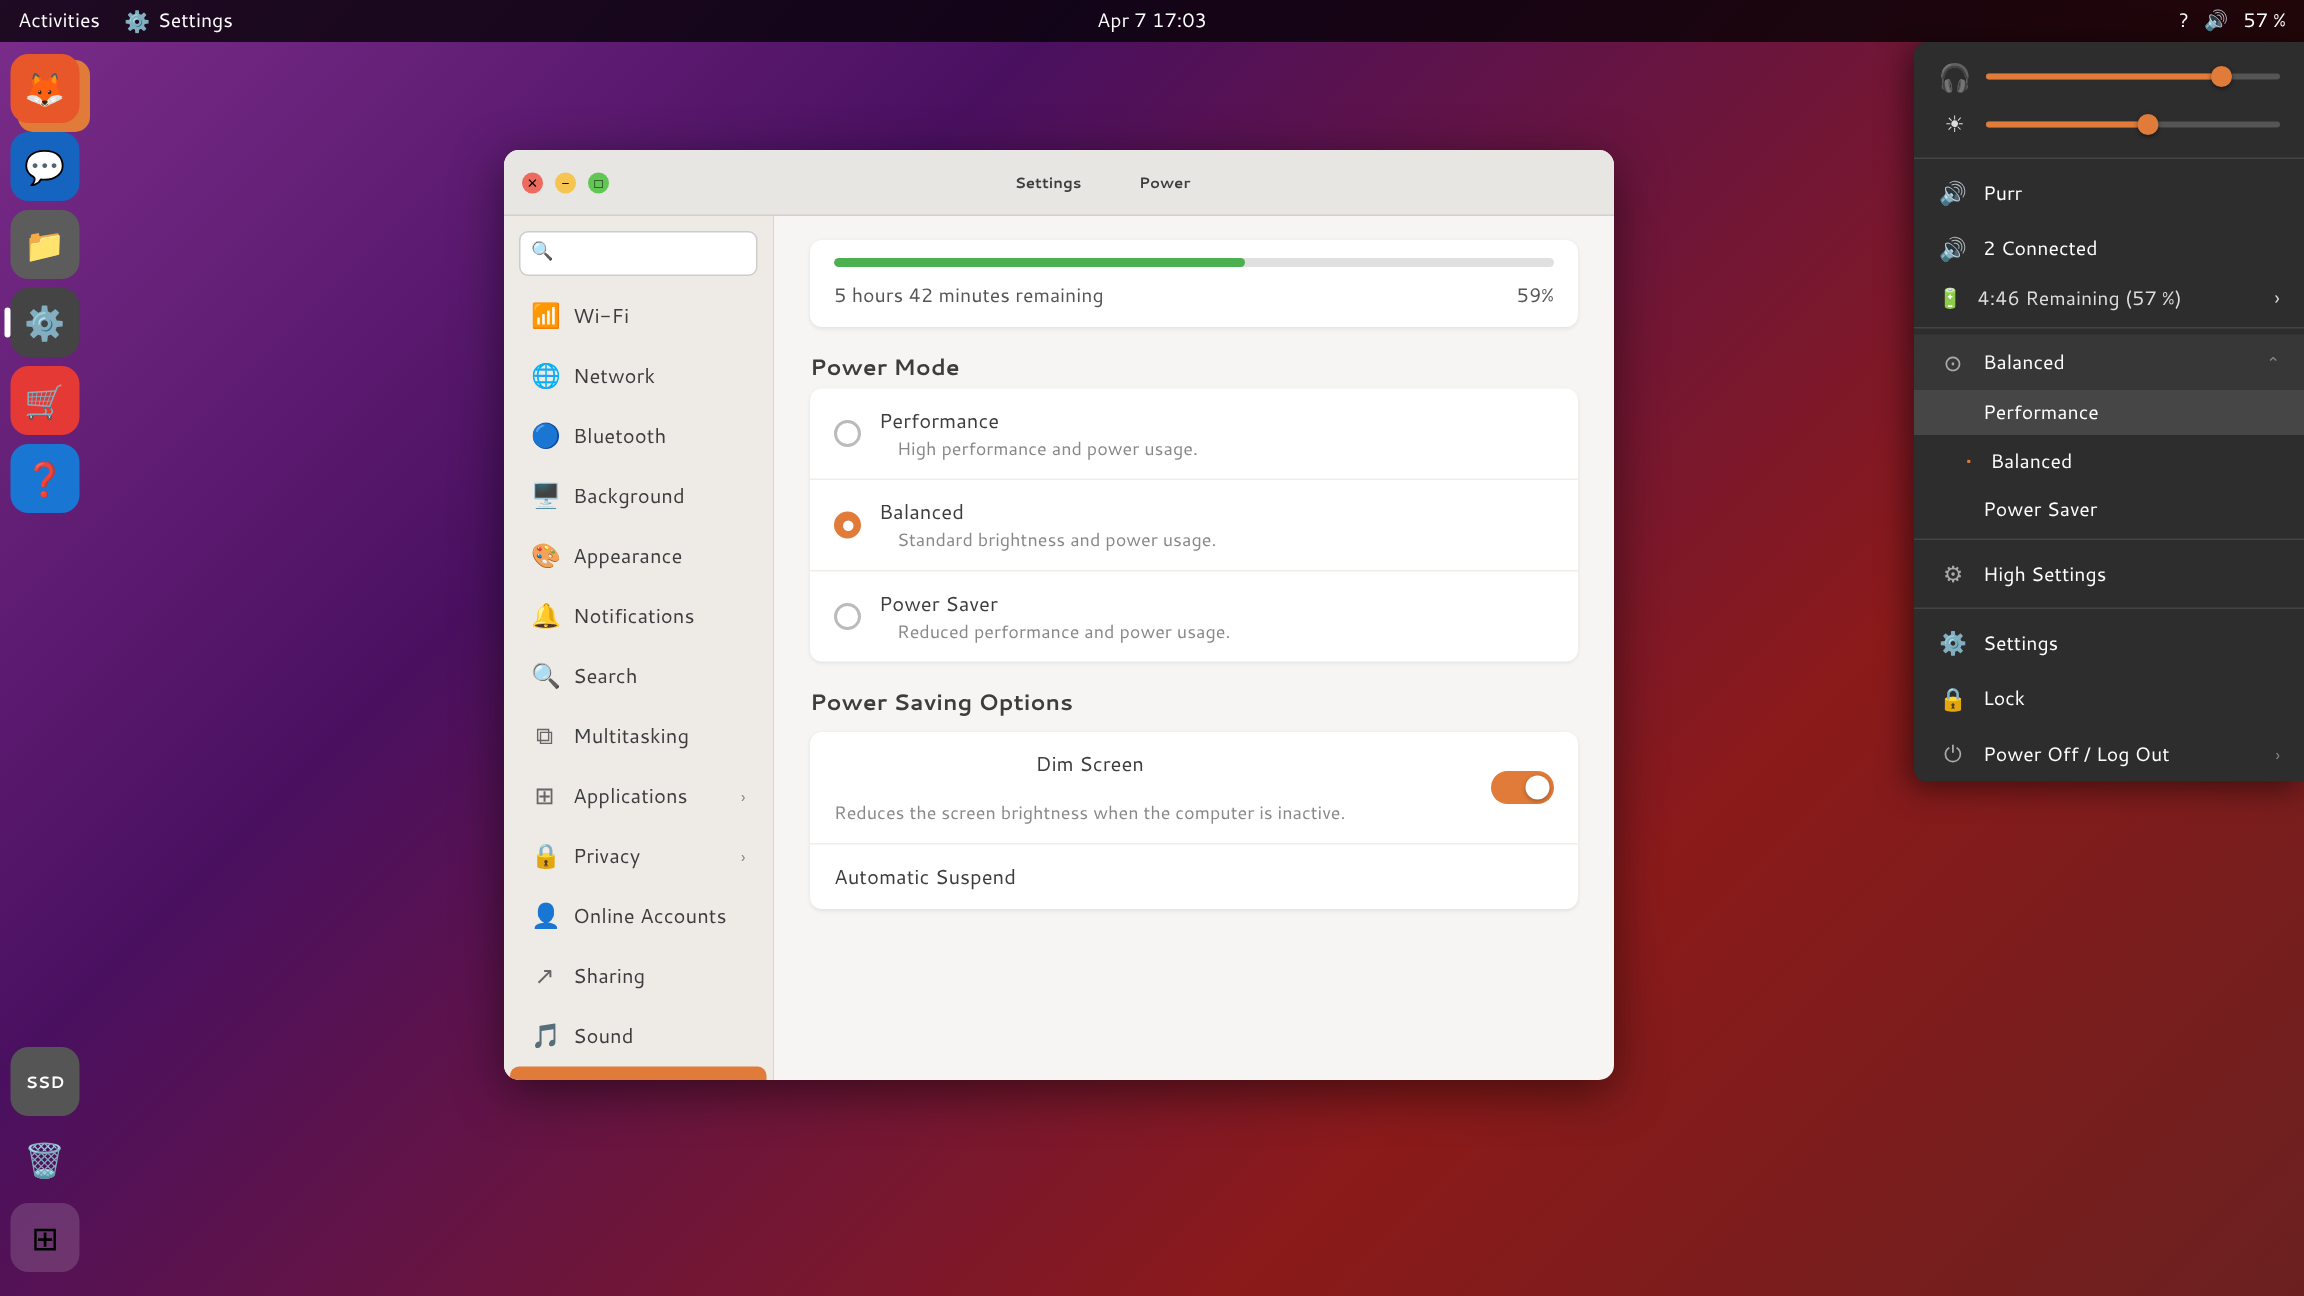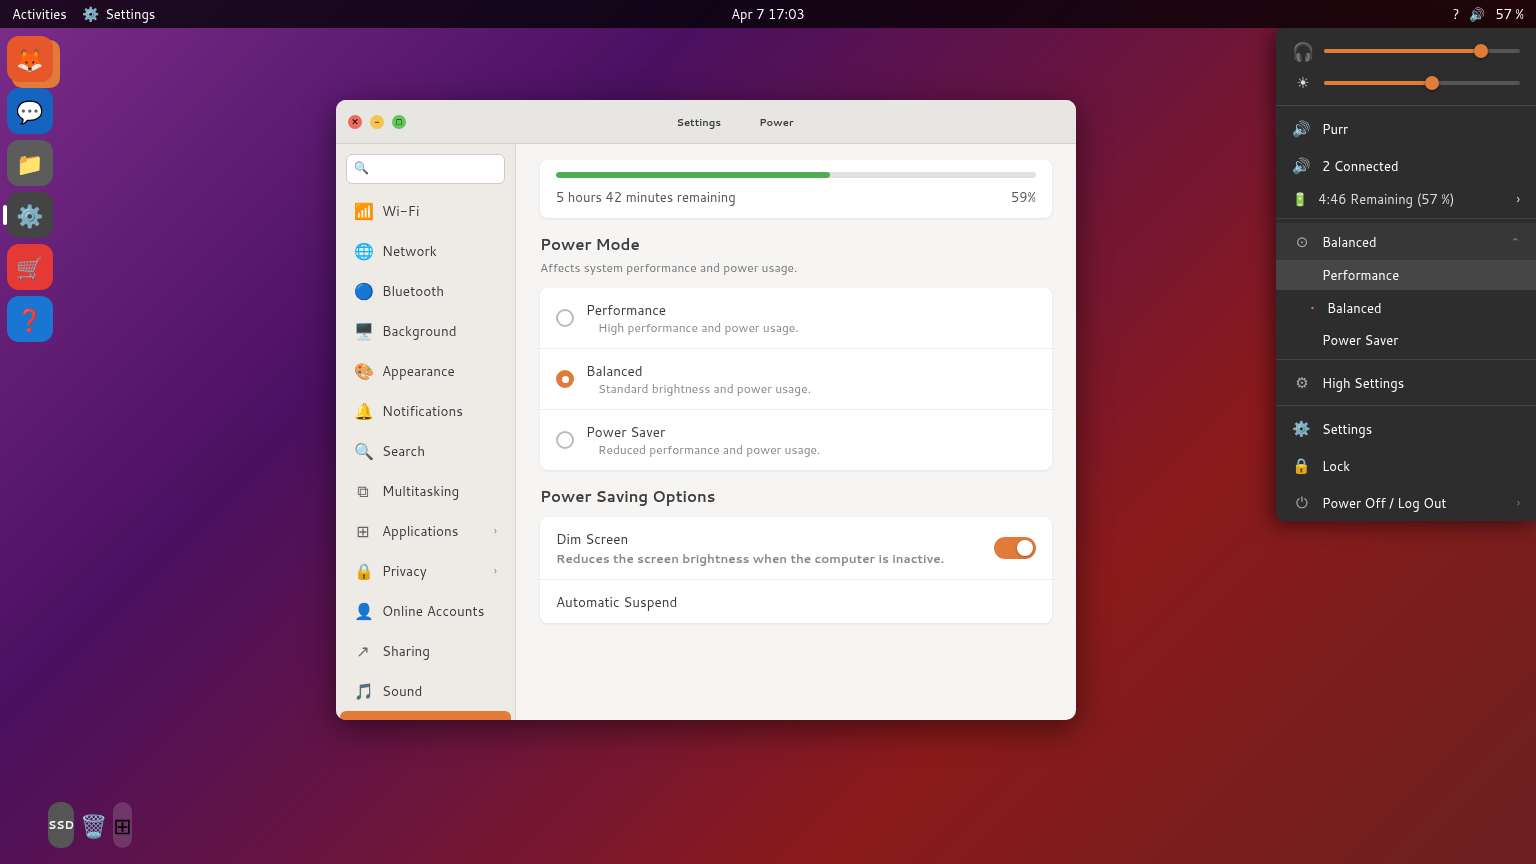--- a/index.html
+++ b/index.html
@@ -96,24 +96,23 @@
       height: 20px;
       background: white;
       border-radius: 2px;
     }
     .taskbar-bottom {
       position: absolute;
       bottom: 16px;
       left: 0;
       width: 60px;
       display: flex;
-      flex-direction: row;
+      flex-direction: column;
       align-items: center;
       gap: 6px;
-      margin-left: 48px;
     }
 
     
     .settings-window {
       position: absolute;
       top: 100px;
       left: 336px;
       width: 740px;
       height: 620px;
       background: #f6f5f4;
@@ -280,22 +279,22 @@
 
     
     .toggle-row {
       display: flex;
       align-items: center;
       justify-content: space-between;
       padding: 12px 16px;
       border-bottom: 1px solid #f0ede9;
     }
     .toggle-row:last-child { border-bottom: none; }
-    .toggle-text .label { font-size: 13.5px; font-weight: 500; color: #3d3d3d; }
-    .toggle-text .desc { font-size: 12px; color: #888; margin-top: 2px; font-weight: bold; }
+    .toggle-text .label { font-size: 13.5px; font-weight: 500; color: #3d3d3d; text-align: center; }
+    .toggle-text .desc { font-size: 12px; color: #888; margin-top: 14px; }
     .toggle {
       width: 42px; height: 22px;
       border-radius: 11px;
       background: #e07b39;
       position: relative;
       cursor: pointer;
       flex-shrink: 0;
     }
     .toggle::after {
       content: '';
@@ -524,21 +523,20 @@
         <div class="battery-progress">
           <div class="battery-fill" style="width:57%;"></div>
         </div>
         <div class="battery-info">
           <span>5 hours 42 minutes remaining</span>
           <span>59%</span>
         </div>
       </div>
 
       <div class="section-title">Power Mode</div>
-      <div class="section-sub">Affects system performance and power usage.</div>
       <div class="card">
         <div class="radio-option">
           <div class="radio-circle"></div>
           <div class="radio-text">
             <div class="label">Performance</div>
             <div class="desc">High performance and power usage.</div>
           </div>
         </div>
         <div class="radio-option">
           <div class="radio-circle selected"></div>

